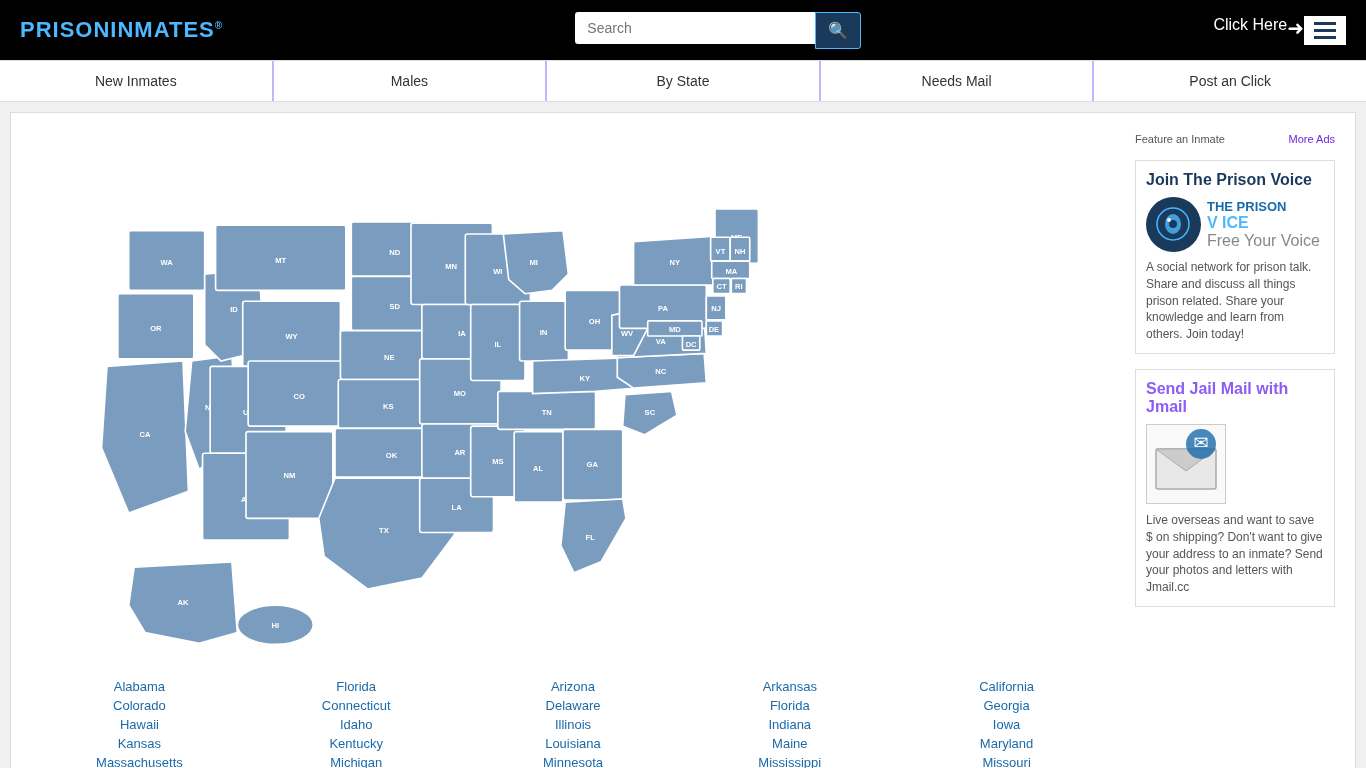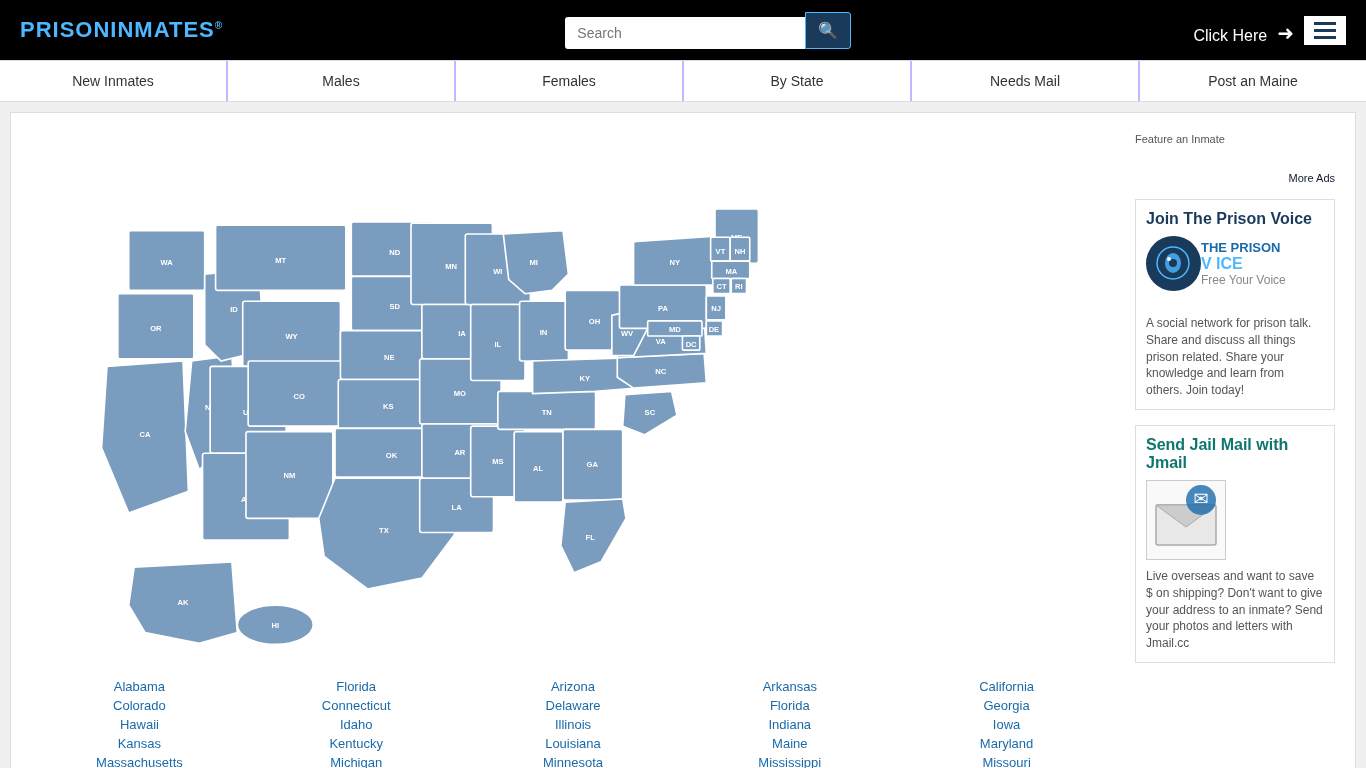--- a/index.html
+++ b/index.html
@@ -22,21 +22,21 @@
       color: white;
       font-size: 22px;
       font-weight: bold;
       letter-spacing: 1px;
     }
     #logo-text span { color: #4db8ff; }
     #logo-reg { color: #aaa; font-size: 10px; vertical-align: super; }
 
     #search-area {
       display: flex;
-      align-items: flex-end;
+      align-items: flex-start;
     }
     #search-input {
       width: 240px;
       padding: 8px 12px;
       border: none;
       border-radius: 3px 0 0 3px;
       font-size: 14px;
       outline: none;
     }
     #search-button {
@@ -44,22 +44,21 @@
       border: 1px solid #4db8ff;
       color: #4db8ff;
       padding: 8px 12px;
       cursor: pointer;
       border-radius: 0 3px 3px 0;
       font-size: 16px;
     }
 
     #header-right {
       display: flex;
-      align-items: flex-end;
-      gap: 10px;
+      align-items: flex-start;
       color: white;
       font-size: 16px;
     }
     #click-here-text { color: white; font-size: 16px; }
     #arrow-icon { color: white; font-size: 20px; }
     #menu-button {
       background: white;
       border: none;
       padding: 6px 10px;
       cursor: pointer;
@@ -142,61 +141,62 @@
       display: flex;
       flex-direction: column;
       gap: 15px;
     }
     #sidebar-header {
       display: flex;
       justify-content: space-between;
       font-size: 11px;
       color: #555;
     }
-    #sidebar-more-ads { color: #0f172a; cursor: pointer; margin-top: 39px; }
+    #sidebar-more-ads { color: #6d28d9; cursor: pointer; }
 
     #prison-voice-box {
       border: 1px solid #ddd;
       padding: 10px;
     }
     #prison-voice-title {
       font-size: 16px;
       font-weight: bold;
       color: #1a3a5c;
       margin-bottom: 8px;
     }
     #prison-voice-logo {
       display: flex;
       align-items: center;
-      margin-bottom: 24px;
+      gap: 6px;
+      margin-bottom: 7px;
     }
     #voice-icon {
       width: 55px;
       height: 55px;
       background: #1a3a5c;
       border-radius: 50%;
       display: flex;
       align-items: center;
       justify-content: center;
       color: white;
       font-size: 22px;
     }
     #voice-text-area { display: flex; flex-direction: column; }
     #voice-brand { color: #1a6aaa; font-weight: bold; font-size: 13px; }
-    #voice-subtitle { color: #888; font-size: 12px; }
+    #voice-subtitle { color: #888; font-size: 16px; }
     #prison-voice-desc { font-size: 12px; color: #555; line-height: 1.4; }
 
     #jmail-box {
       border: 1px solid #ddd;
       padding: 10px;
     }
     #jmail-title {
       font-size: 16px;
       font-weight: bold;
-      color: #0f766e;
+      color: #8b5cf6;
       margin-bottom: 8px;
     }
     #jmail-image {
       width: 80px;
       height: 80px;
       border: 1px solid #ccc;
       display: flex;
       align-items: center;
       justify-content: center;
       margin-bottom: 8px;
@@ -242,24 +242,23 @@
       <div class="menu-line"></div>
       <div class="menu-line"></div>
       <div class="menu-line"></div>
     </button>
   </div>
 </div>
 
 <nav id="nav">
 <a class="nav-item" href="#">New Inmates</a>
     <a class="nav-item" href="#">Males</a>
-    <a class="nav-item" href="#">Females</a>
     <a class="nav-item" href="#">By State</a>
     <a class="nav-item" href="#">Needs Mail</a>
-    <a class="nav-item" href="#">Post an Maine</a>
+    <a class="nav-item" href="#">Post an Click</a>
   </nav>
 
 <div id="main">
   <div id="map-area">
     
     <svg id="us-map" viewBox="0 0 700 480" xmlns="http://www.w3.org/2000/svg">
 
       <rect class="map-state" x="90" y="90" width="70" height="55" rx="2"></rect>
       <text class="state-label" x="125" y="122">WA</text>
 

